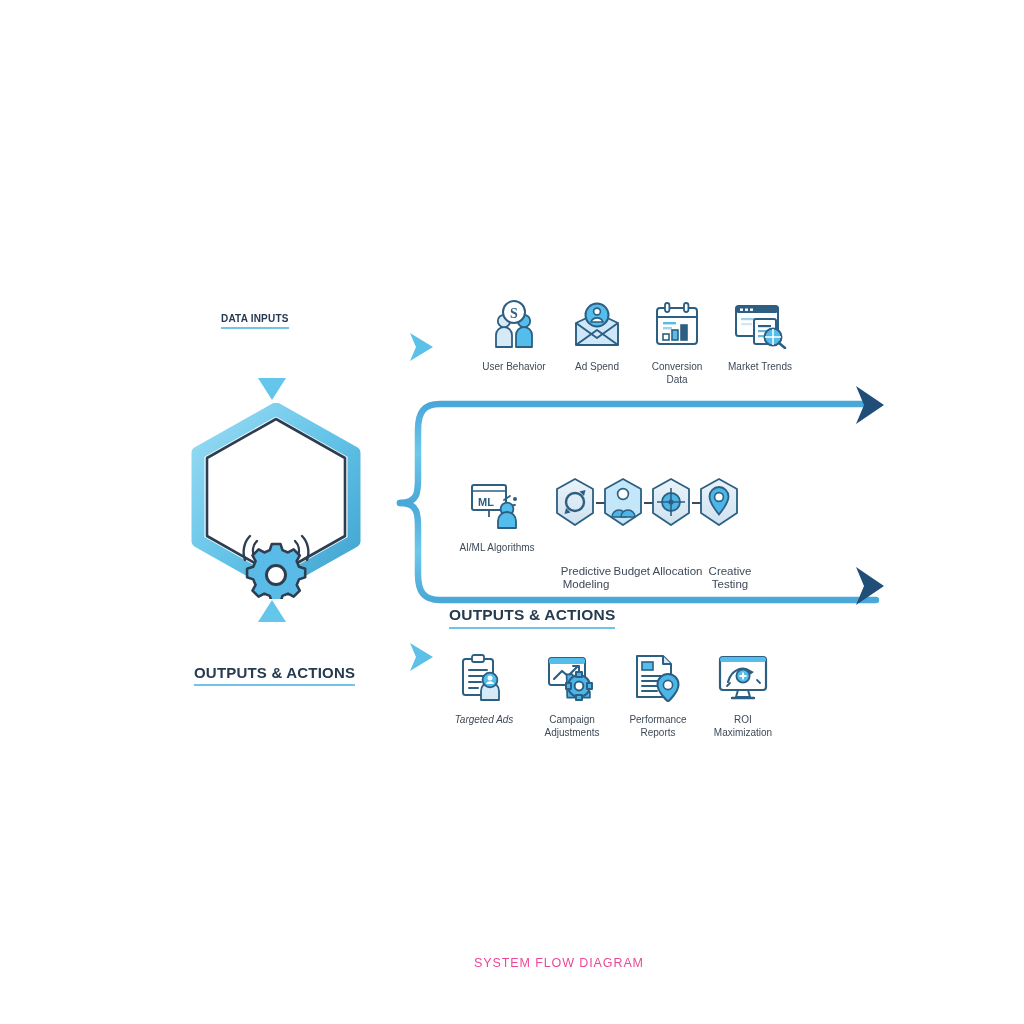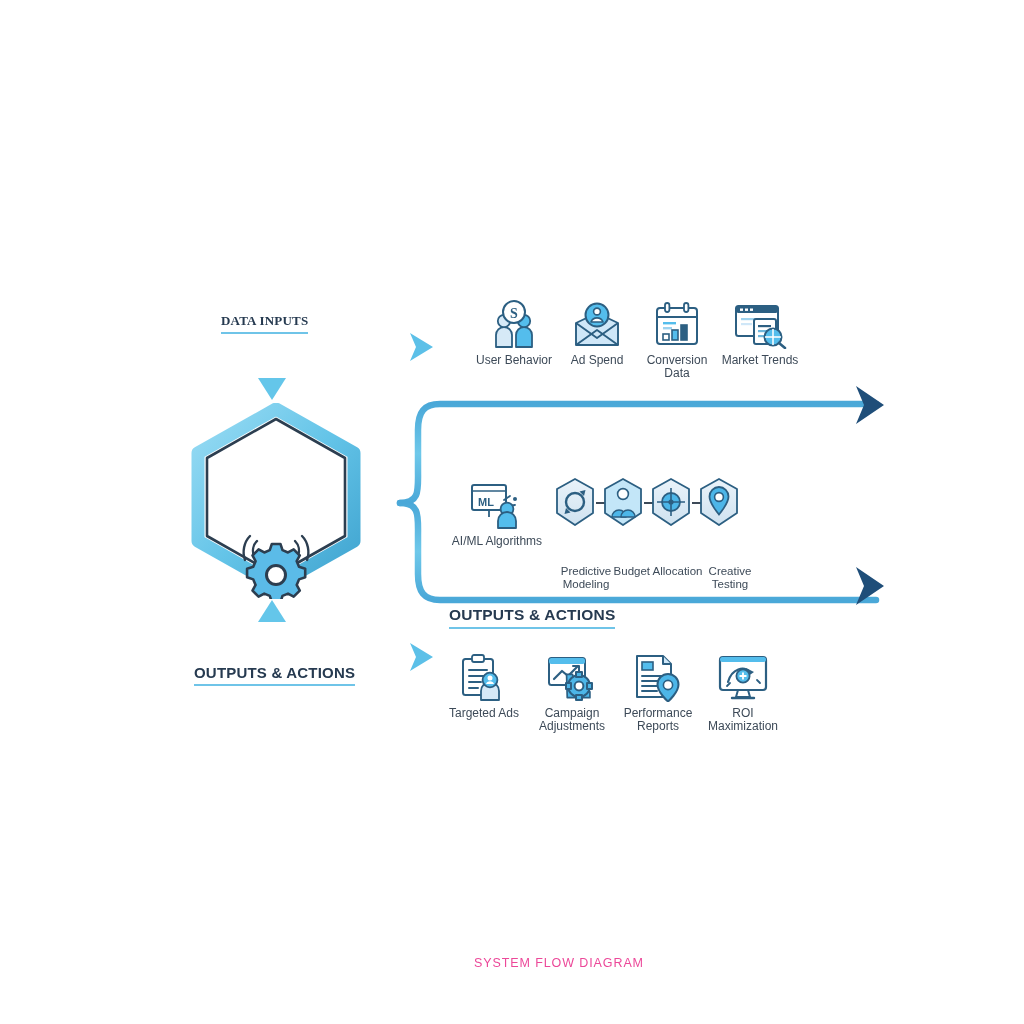--- a/index.html
+++ b/index.html
@@ -53,22 +53,22 @@
     width: 96px;
     text-align: center;
   }
   .tile .glyph {
     height: 52px;
     display: flex;
     align-items: flex-end;
     justify-content: center;
   }
   .tile .cap {
-    margin-top: 5px;
-    font-size: 12px;
+    margin-top: 11px;
+    font-size: 10px;
     line-height: 13px;
     color: #3d4a58;
     font-family: "Liberation Sans", sans-serif;
     white-space: pre-line;
   }
 
   
   #core {
     position: absolute;
     left: 185px;
@@ -216,21 +216,21 @@
       <path d="M 37 22 h 10 l 2.4 7.2 l 6.4 2.7 l 6.6 -3.6 l 7.1 7.1
                l -3.6 6.6 l 2.7 6.4 l 7.2 2.4 v 10 l -7.2 2.4 l -2.7 6.4
                l 3.6 6.6 l -7.1 7.1 l -6.6 -3.6 l -6.4 2.7 l -2.4 7.2 h -10
                l -2.4 -7.2 l -6.4 -2.7 l -6.6 3.6 l -7.1 -7.1 l 3.6 -6.6
                l -2.7 -6.4 l -7.2 -2.4 v -10 l 7.2 -2.4 l 2.7 -6.4
                l -3.6 -6.6 l 7.1 -7.1 l 6.6 3.6 l 6.4 -2.7 Z" transform="translate(0,-12) scale(0.86) translate(7,14)" fill="#5bbbe8" stroke="#2c3e50" stroke-width="3" stroke-linejoin="round"></path>
       <circle cx="42" cy="50" r="9.5" fill="#ffffff" stroke="#2c3e50" stroke-width="3"></circle>
     </svg>
   </div>
 
-  <div class="sec-head" style="left:221px; top:313px; font-size:13px;font-family:Liberation Serif, serif;">
+  <div class="sec-head" style="left:221px; top:313px; font-size:10px;">
     <span class="txt">DATA INPUTS</span>
     <span class="rule"></span>
   </div>
 
   <div class="sec-head" style="left:194px; top:664px; font-size:15px;">
     <span class="txt">OUTPUTS &amp; ACTIONS</span>
     <span class="rule"></span>
   </div>
 
   <div class="tile" style="left:466px; top:297px;">
@@ -371,21 +371,21 @@
 Modeling</div>
   <div class="chain-cap" style="left:608px; top:531px; width:100px;">Budget Allocation</div>
   <div class="chain-cap" style="left:694px; top:531px; width:72px;">Creative
 Testing</div>
 
   <div class="sec-head" style="left:449px; top:606px; font-size:15.5px;">
     <span class="txt">OUTPUTS &amp; ACTIONS</span>
     <span class="rule"></span>
   </div>
 
-  <div class="tile" style="left:436px; top:650px;">
+  <div class="tile" style="left:436px; top:650px;font-style:italic;">
     <div class="glyph">
       <svg width="54" height="50" viewBox="0 0 54 50">
         <rect x="6" y="7" width="30" height="36" rx="2.5" fill="#ffffff" stroke="#2c5f82" stroke-width="2"></rect>
         <rect x="15" y="3" width="12" height="7" rx="2" fill="#ffffff" stroke="#2c5f82" stroke-width="1.8"></rect>
         <path d="M 12 18 H 30 M 12 24 H 27 M 12 30 H 24 M 12 36 H 21" stroke="#2c5f82" stroke-width="2" stroke-linecap="round"></path>
         <path d="M 24 48 v -9 a 9 9 0 0 1 18 0 v 9 Z" fill="#d6e9f7" stroke="#2c5f82" stroke-width="1.8" stroke-linejoin="round"></path>
         <circle cx="33" cy="28" r="7.4" fill="#54bdec" stroke="#2c5f82" stroke-width="1.8"></circle>
         <circle cx="33" cy="26" r="2.5" fill="#ffffff"></circle>
         <path d="M 29 32 a 4.2 4 0 0 1 8 0 Z" fill="#ffffff"></path>
       </svg>

